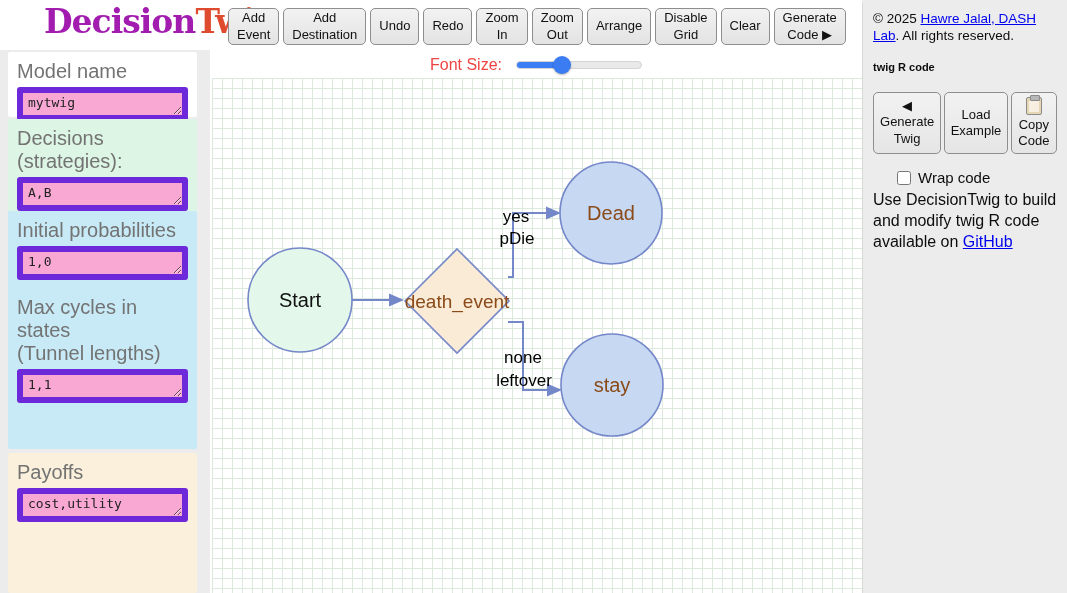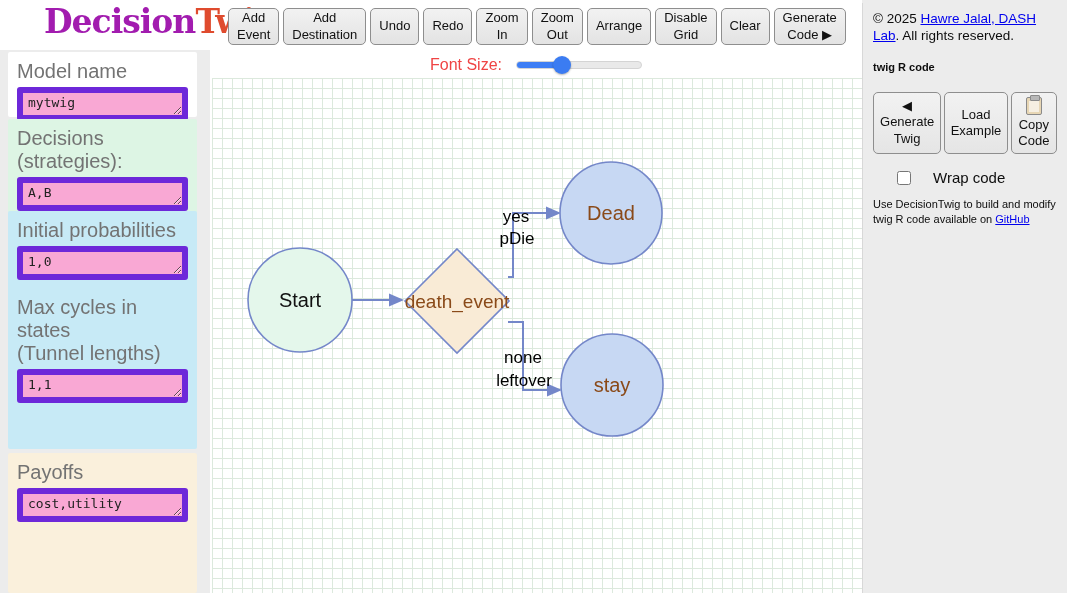--- a/index.html
+++ b/index.html
@@ -63,28 +63,28 @@
     display:flex; flex-direction:column; align-items:center; justify-content:center;
     white-space:pre-line; text-align:center; font-size:13px; line-height:1.25; color:#111;
     background:linear-gradient(#f2f2f2,#e5e5e5); border:1px solid #8e8e8e; border-radius:5px;
     min-height:58px; padding:4px 5px; cursor:pointer;
   }
   .rpbtn.gen { width:71px; } .rpbtn.load { width:66px; } .rpbtn.copy { width:48px; }
   .tri-icon { font-size:13px; line-height:1; margin-bottom:2px; }
   .clip-icon { position:relative; width:16px; height:18px; background:#e7d6b4; border:1px solid #8a8a8a; border-radius:2px; margin-bottom:2px; }
   .clip-icon::before { content:""; position:absolute; left:3px; top:-3px; width:8px; height:4px; background:#b7b7b7; border:1px solid #8a8a8a; border-radius:1px; }
   .clip-icon::after { content:""; position:absolute; left:2px; top:3px; width:10px; height:11px; background:#f6efe2; }
-  .wrap-row { display:flex; align-items:center; gap:22px; margin-top:15px; font-size:15px; color:#0d0d0d;padding-left:24px; }
+  .wrap-row { display:flex; align-items:center; gap:7px; margin-top:15px; font-size:15px; color:#0d0d0d;padding-left:24px; }
   .wrap-row input { width:14px; height:14px; }
   .code-ta {
     margin-top:5px; width:193px; height:303px; resize:both; overflow:hidden;
     font-family:"DejaVu Sans Mono", monospace; font-size:12px; line-height:1.3; color:#1a1a1a;
     background:#fff; border:1px solid #8b8b8b; border-radius:2px; padding:2px 3px; white-space:pre;
   }
-  .rp-footer { margin-top:11px; font-size:11px; line-height:1.3; color:#0d0d0d; }
+  .rp-footer { margin-top:4px; font-size:16px; line-height:1.3; color:#0d0d0d; }
 </style>
 </head>
 <body>
 
 <div class="header">
   <div class="logo"><span class="lg1">Decision</span><span class="lg2">Twig</span></div>
   <div class="toolbar">
     <button class="tbtn">Add
 Event</button>
     <button class="tbtn">Add

